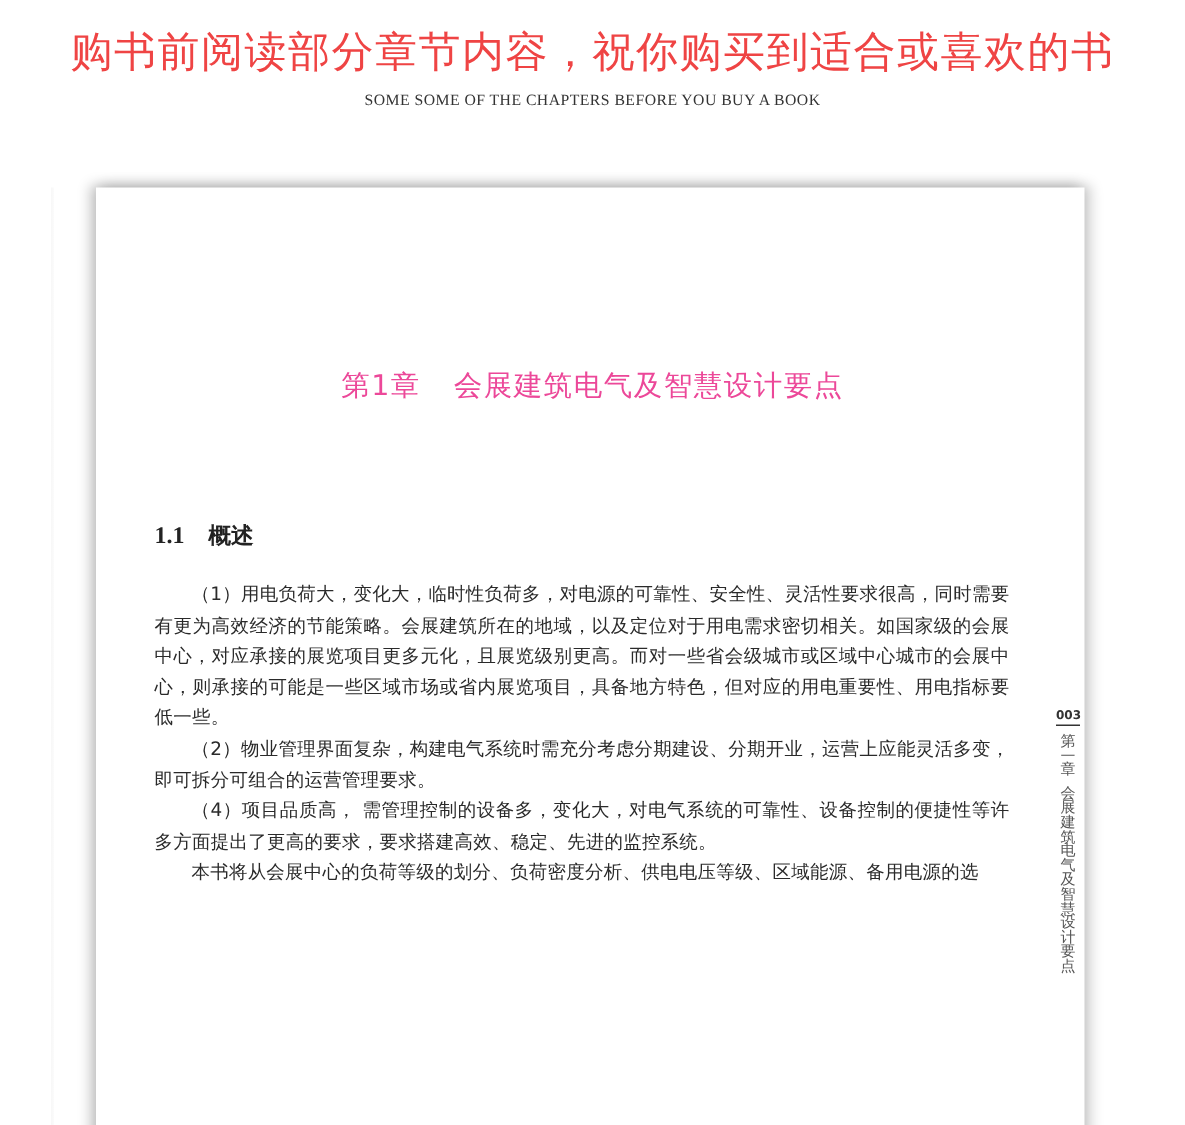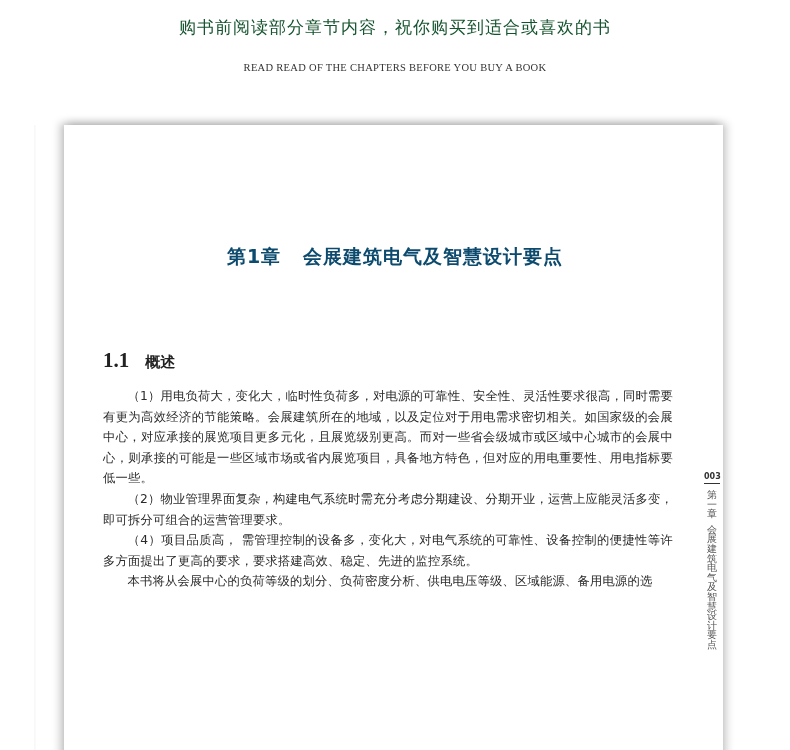--- a/index.html
+++ b/index.html
@@ -2,49 +2,49 @@
 <html><head>
 <meta charset="utf-8">
 <style>
   html, body { margin:0; padding:0; }
   body {
     width:790px; height:750px; overflow:hidden; background:#ffffff;
     position:relative; font-family:"DejaVu Sans", sans-serif;
   }
   .header-title {
     position:absolute; left:0; top:16px; width:790px; text-align:center;
-    font-size:17px; color:#14532d; letter-spacing:1px;
+    font-size:28px; color:#ef4444; letter-spacing:1px;
     font-family:"DejaVu Sans", sans-serif; font-weight:300;
   }
   .header-sub {
     position:absolute; left:0; top:62px; width:790px; text-align:center;
     font-size:10.5px; color:#333; letter-spacing:0.3px;
     font-family:"Liberation Serif", serif;
   }
   .bg-line {
     position:absolute; left:34px; top:125px; width:2px; height:625px;
     background:linear-gradient(to right, #f7f7f7, #fbfbfb);
   }
   .page {
     position:absolute; left:64px; top:125px; width:659px; height:640px;
     background:#fff;
     box-shadow: -4px -2px 8px rgba(0,0,0,0.22), 4px -2px 8px rgba(0,0,0,0.18);
   }
   .chapter-title {
     position:absolute; left:0; top:244px; width:100%; text-align:center;
-    font-size:19px; font-weight:bold; color:#0c4a6e; letter-spacing:1px;
+    font-size:19px; font-weight:normal; color:#ec4899; letter-spacing:1px;
     font-family:"DejaVu Sans", sans-serif;
   }
   .chapter-title .gap { display:inline-block; width:22px; }
   .section-title {
     position:absolute; left:103px; top:348px;
     font-size:15px; font-weight:bold; color:#222;
     font-family:"DejaVu Sans", sans-serif;
   }
-  .section-title .num { font-family:"Liberation Serif", serif; font-size:21px; margin-right:16px; }
+  .section-title .num { font-family:"Liberation Serif", serif; font-size:16px; margin-right:16px; }
   .body-text {
     position:absolute; left:103px; top:386px; width:570px;
     font-size:12.3px; line-height:20.6px; color:#2a2a2a;
     text-align:justify; font-family:"DejaVu Sans", sans-serif;
     letter-spacing:0.2px;
   }
   .body-text p { margin:0; text-indent:2em; }
   .side-marker {
     position:absolute; left:703px; top:472px; width:18px;
     display:flex; flex-direction:column; align-items:center;
@@ -58,21 +58,21 @@
     margin-top:6px; font-size:10px; color:#555; line-height:9.6px;
     width:10px; text-align:center; word-break:break-all;
     font-family:"DejaVu Sans", sans-serif;
   }
   .side-gap { height:6px; }
 </style>
 </head>
 <body>
 
 <div class="header-title">购书前阅读部分章节内容，祝你购买到适合或喜欢的书</div>
-<div class="header-sub">READ READ OF THE CHAPTERS BEFORE YOU BUY A BOOK</div>
+<div class="header-sub">SOME SOME OF THE CHAPTERS BEFORE YOU BUY A BOOK</div>
 
 <div class="bg-line"></div>
 
 <div class="page"></div>
 
 <div class="chapter-title">
   <span>第1章</span><span class="gap"></span><span>会展建筑电气及智慧设计要点</span>
 </div>
 
 <div class="section-title">

